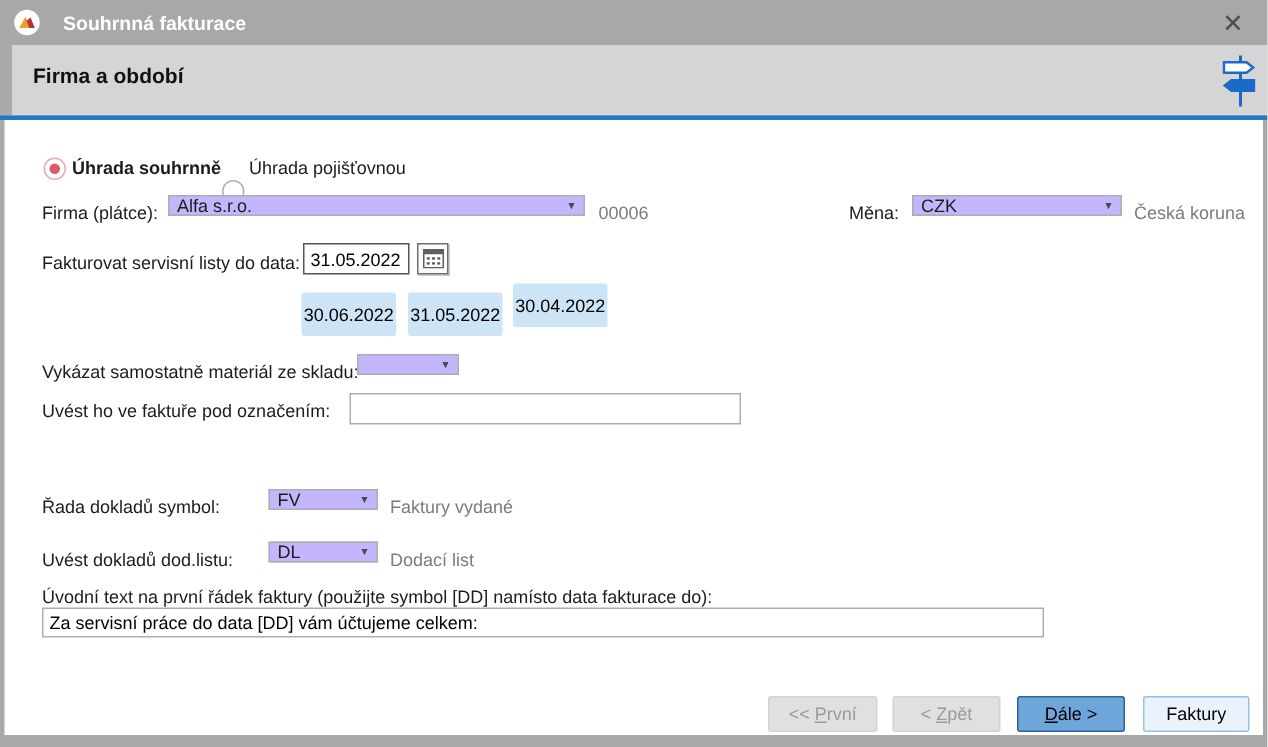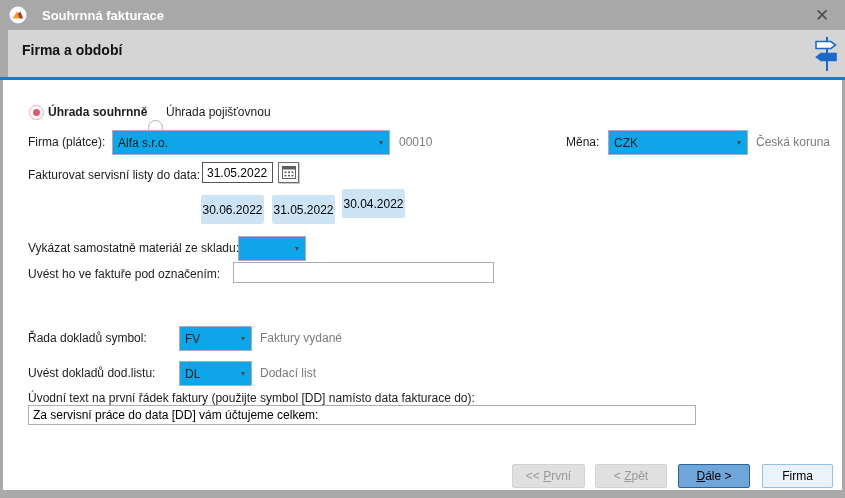--- a/index.html
+++ b/index.html
@@ -22,21 +22,21 @@
   
   .body{position:absolute;left:3px;top:80px;width:839px;height:410px;background:#ffffff;}
   .abs{position:absolute;}
   .lbl{line-height:14px;white-space:nowrap;}
   .gray{color:#7b7b7b;}
   
   .radio{width:13px;height:13px;border-radius:50%;background:#fff;border:1px solid #b2b2b2;position:relative;cursor:pointer;}
   .radio.selected{border-color:#efa7b1;}
   .radio.selected::after{content:"";position:absolute;left:3px;top:3px;width:7px;height:7px;border-radius:50%;background:var(--radio-selected,#dd5a6b);}
   
-  .dd{background:#0ea5e9;border:1px solid #abadb3;display:flex;align-items:center;box-sizing:border-box;height:25px;cursor:pointer;}
+  .dd{background:#c4b5fd;border:1px solid #abadb3;display:flex;align-items:center;box-sizing:border-box;height:14px;cursor:pointer;}
   .dd .dd-text{flex:1;padding-left:5px;overflow:hidden;white-space:nowrap;}
   .dd .dd-arrow{flex:0 0 16px;text-align:center;font-size:7px;color:#4a4a4a;}
   
   .txt{box-sizing:border-box;border:1px solid #abadb3;background:#fff;font-family:"Liberation Sans",sans-serif;font-size:12px;color:#000;padding:2px 4px;}
   .txt.focused{border-color:#555;}
   
   .cal-btn{box-sizing:border-box;width:21px;height:21px;background:#fbfbfb;border:1px solid #6e6e6e;display:flex;align-items:center;justify-content:center;cursor:pointer;box-shadow:1px 1px 0 #c9c9c9;}
   
   .chip{box-sizing:border-box;height:29px;background:var(--chip-bg,#cde4f7);border-radius:2px;display:flex;align-items:center;justify-content:center;font-size:12px;color:#000;cursor:pointer;}
   
@@ -80,21 +80,21 @@
   <div class="abs radio selected" style="left:29px;top:105px;"></div>
   <span class="abs lbl" style="left:48px;top:105px;font-weight:bold;">Úhrada souhrnně</span>
   <div class="abs radio" style="left:148px;top:105px;"></div>
   <span class="abs lbl" style="left:166px;top:105px;">Úhrada pojišťovnou</span>
 
   <span class="abs lbl" style="left:28px;top:135px;">Firma (plátce):</span>
   <div class="abs dd" style="left:112px;top:130px;width:278px;">
     <span class="dd-text">Alfa s.r.o.</span>
     <span class="dd-arrow">▼</span>
   </div>
-  <span class="abs lbl gray" style="left:399px;top:135px;">00010</span>
+  <span class="abs lbl gray" style="left:399px;top:135px;">00006</span>
 
   <span class="abs lbl" style="left:566px;top:135px;">Měna:</span>
   <div class="abs dd" style="left:608px;top:130px;width:140px;">
     <span class="dd-text">CZK</span>
     <span class="dd-arrow">▼</span>
   </div>
   <span class="abs lbl gray" style="left:756px;top:135px;">Česká koruna</span>
 
   <span class="abs lbl" style="left:28px;top:168px;">Fakturovat servisní listy do data:</span>
   <input class="abs txt focused" style="left: 202px; top: 162px; width: 71px; height: 21px;" value="31.05.2022">
@@ -139,15 +139,15 @@
     <span class="dd-arrow">▼</span>
   </div>
   <span class="abs lbl gray" style="left:260px;top:366px;">Dodací list</span>
 
   <span class="abs lbl" style="left:28px;top:391px;">Úvodní text na první řádek faktury (použijte symbol [DD] namísto data fakturace do):</span>
   <input class="abs txt" style="left: 28px; top: 405px; width: 668px; height: 20px;" value="Za servisní práce do data [DD] vám účtujeme celkem:">
 
   <div class="btn disabled" style="left:512px;top:464px;width:73px;"><span>&lt;&lt; </span><span class="u">P</span><span>rvní</span></div>
   <div class="btn disabled" style="left:595px;top:464px;width:72px;"><span>&lt; </span><span class="u">Z</span><span>pět</span></div>
   <div class="btn primary" style="left:678px;top:464px;width:72px;"><span></span><span class="u">D</span><span>ále &gt;</span></div>
-  <div class="btn secondary" style="left:762px;top:464px;width:71px;">Firma</div>
+  <div class="btn secondary" style="left:762px;top:464px;width:71px;">Faktury</div>
 
 </div>
 
 </body></html>

